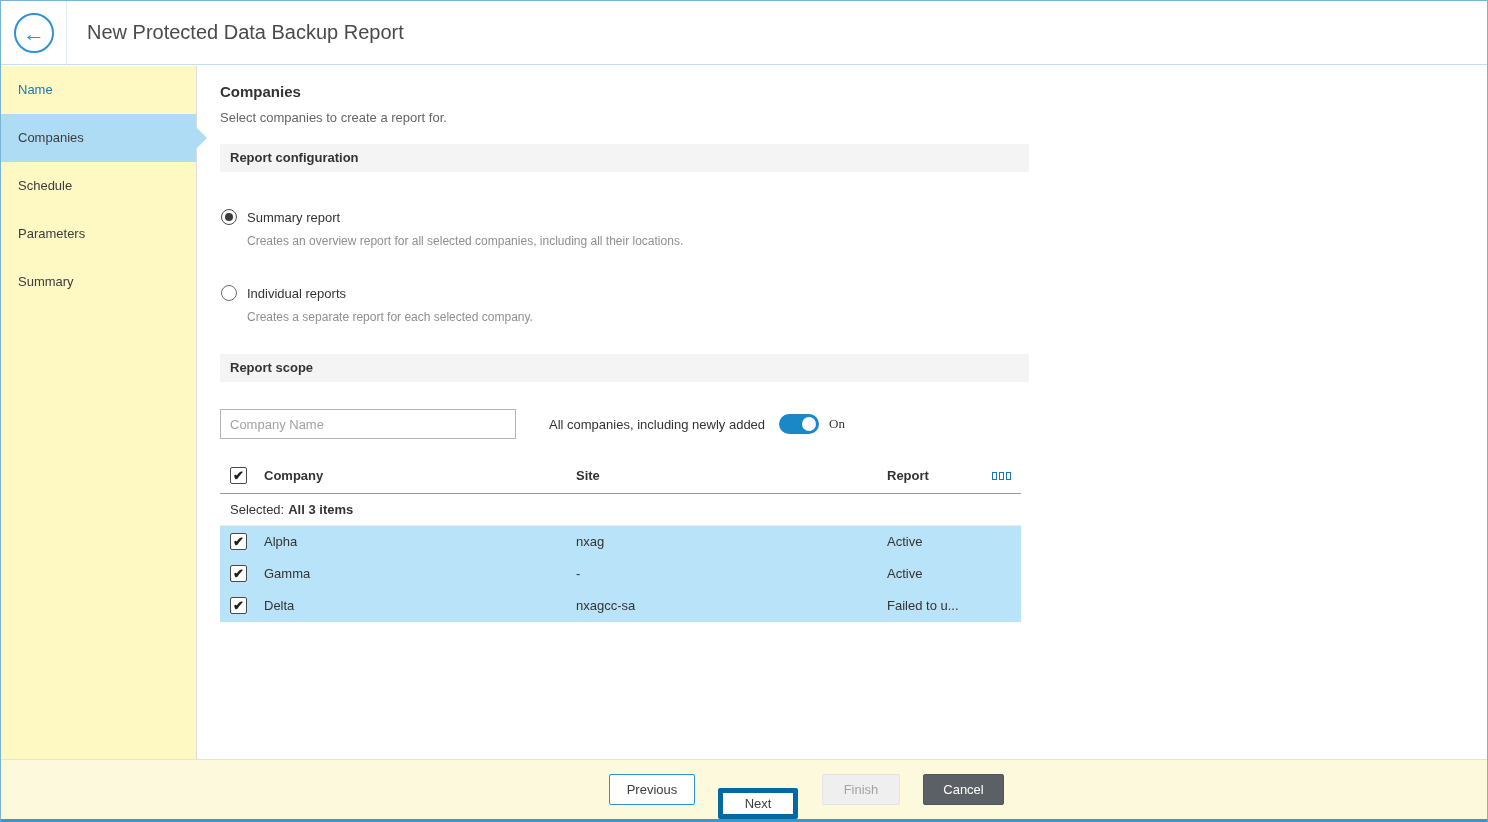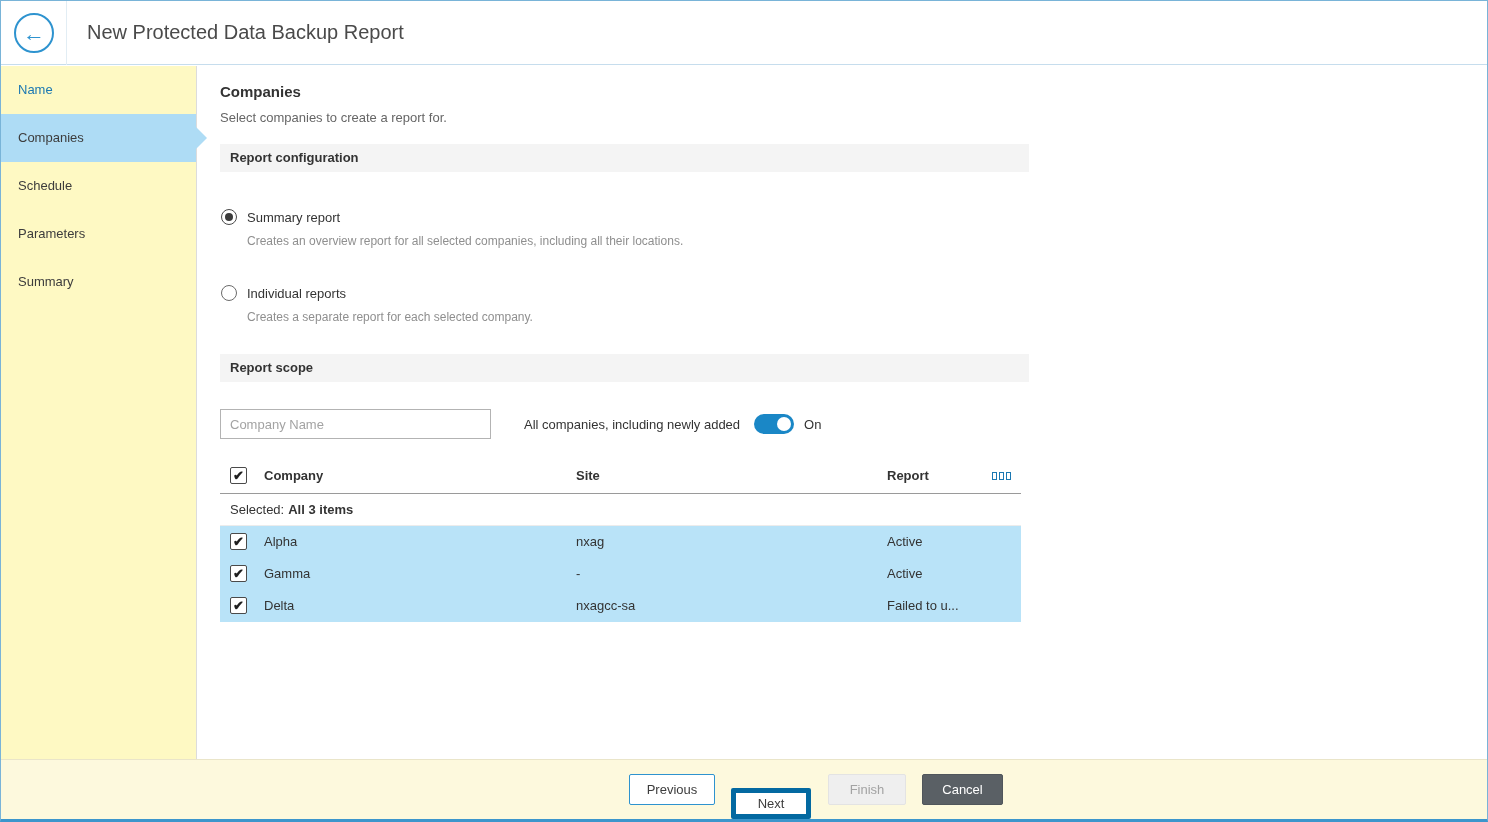--- a/index.html
+++ b/index.html
@@ -34,45 +34,45 @@
   .scope-bar{margin-top:30px;}
 
   .radio-row{display:flex;align-items:center;margin:37px 0 0 1px;font-size:13px;color:#333;}
   .radio{width:16px;height:16px;border:1px solid #6b6b6b;border-radius:50%;background:#fff;margin-right:10px;
          position:relative;flex:0 0 auto;cursor:pointer;}
   .radio.selected{border-color:#4a4a4a;}
   .radio.selected::after{content:"";position:absolute;left:3px;top:3px;width:8px;height:8px;border-radius:50%;background:#3a3a3a;}
   .radio-desc{margin:9px 0 0 27px;font-size:12px;color:#8f8f8f;}
 
   .filter-row{display:flex;align-items:center;margin-top:27px;height:30px;}
-  .filter-input{width:271px;height:30px;border:1px solid #b3b3b3;padding:0 9px;font-size:13px;color:#333;font-family:inherit;outline:none;}
+  .filter-input{width:296px;height:30px;border:1px solid #b3b3b3;padding:0 9px;font-size:13px;color:#333;font-family:inherit;outline:none;}
   .filter-input::placeholder{color:#a3a3a3;}
   .toggle-label{margin-left:33px;font-size:13px;color:#333;}
   .toggle{width:40px;height:20px;border-radius:10px;background:#1a87c6;margin-left:14px;position:relative;cursor:pointer;flex:0 0 auto;}
   .toggle .knob{position:absolute;right:3px;top:3px;width:14px;height:14px;border-radius:50%;background:#fff;}
-  .toggle-state{margin-left:10px;font-size:13px;color:#333;}
+  .toggle-state{margin-left:10px;font-size:13px;color:#333;font-family:Liberation Serif, serif;}
 
   .table{width:801px;margin-top:19px;}
   .thead{position:relative;height:36px;border-bottom:1px solid #9a9a9a;}
   .cell-check{position:absolute;left:10px;top:9px;}
   .thead .col{position:absolute;line-height:35px;font-size:13px;font-weight:bold;color:#333;}
   .c-company{left:44px;} .c-site{left:356px;} .c-state{left:667px;}
   .cols-icon{position:absolute;right:10px;top:14px;display:flex;gap:2px;cursor:pointer;}
   .cols-icon i{display:block;width:5px;height:8px;border:1px solid #1b78b2;background:#fff;}
   .selected-row{height:32px;line-height:32px;font-size:13px;color:#333;padding-left:10px;border-bottom:1px solid #ececec;}
   .selected-row b{margin-left:4px;}
   .trow{position:relative;height:32px;background:#b9e3f8;}
   .trow .cell-check{top:7px;}
   .trow .cell{position:absolute;line-height:32px;font-size:13px;color:#333;}
   .checkbox{display:block;width:17px;height:17px;border:1px solid #4a4a4a;border-radius:2px;background:#fff;text-align:center;cursor:pointer;}
   .checkbox .check{font-size:13px;font-weight:bold;color:#1f1f1f;line-height:15px;display:block;}
 
   
   .footer{position:absolute;left:0;right:0;bottom:0;height:60px;background:#fdf9dd;border-top:1px solid #eae5c9;}
-  .footer-buttons{position:absolute;left:628px;top:14px;display:flex;}
+  .footer-buttons{position:absolute;left:608px;top:14px;display:flex;gap:7px;}
   .btn{height:31px;font-size:13px;font-family:inherit;border-radius:2px;cursor:pointer;text-align:center;}
   .btn-previous{width:86px;background:#fff;border:1px solid #2e93cf;color:#3c3c3c;margin-right:16px;}
   .btn-next{width:80px;background:#fff;border:5px solid #0369a1;color:#3c3c3c;margin-right:17px;margin-top:14px;}
   .btn-finish{width:78px;background:#efefef;border:1px solid #e3e3e3;color:#a3a3a3;margin-right:16px;cursor:default;}
   .btn-cancel{width:81px;background:#5a6065;border:1px solid #50565b;color:#fff;}
 </style>
 </head>
 <body>
 
 <div class="window">

